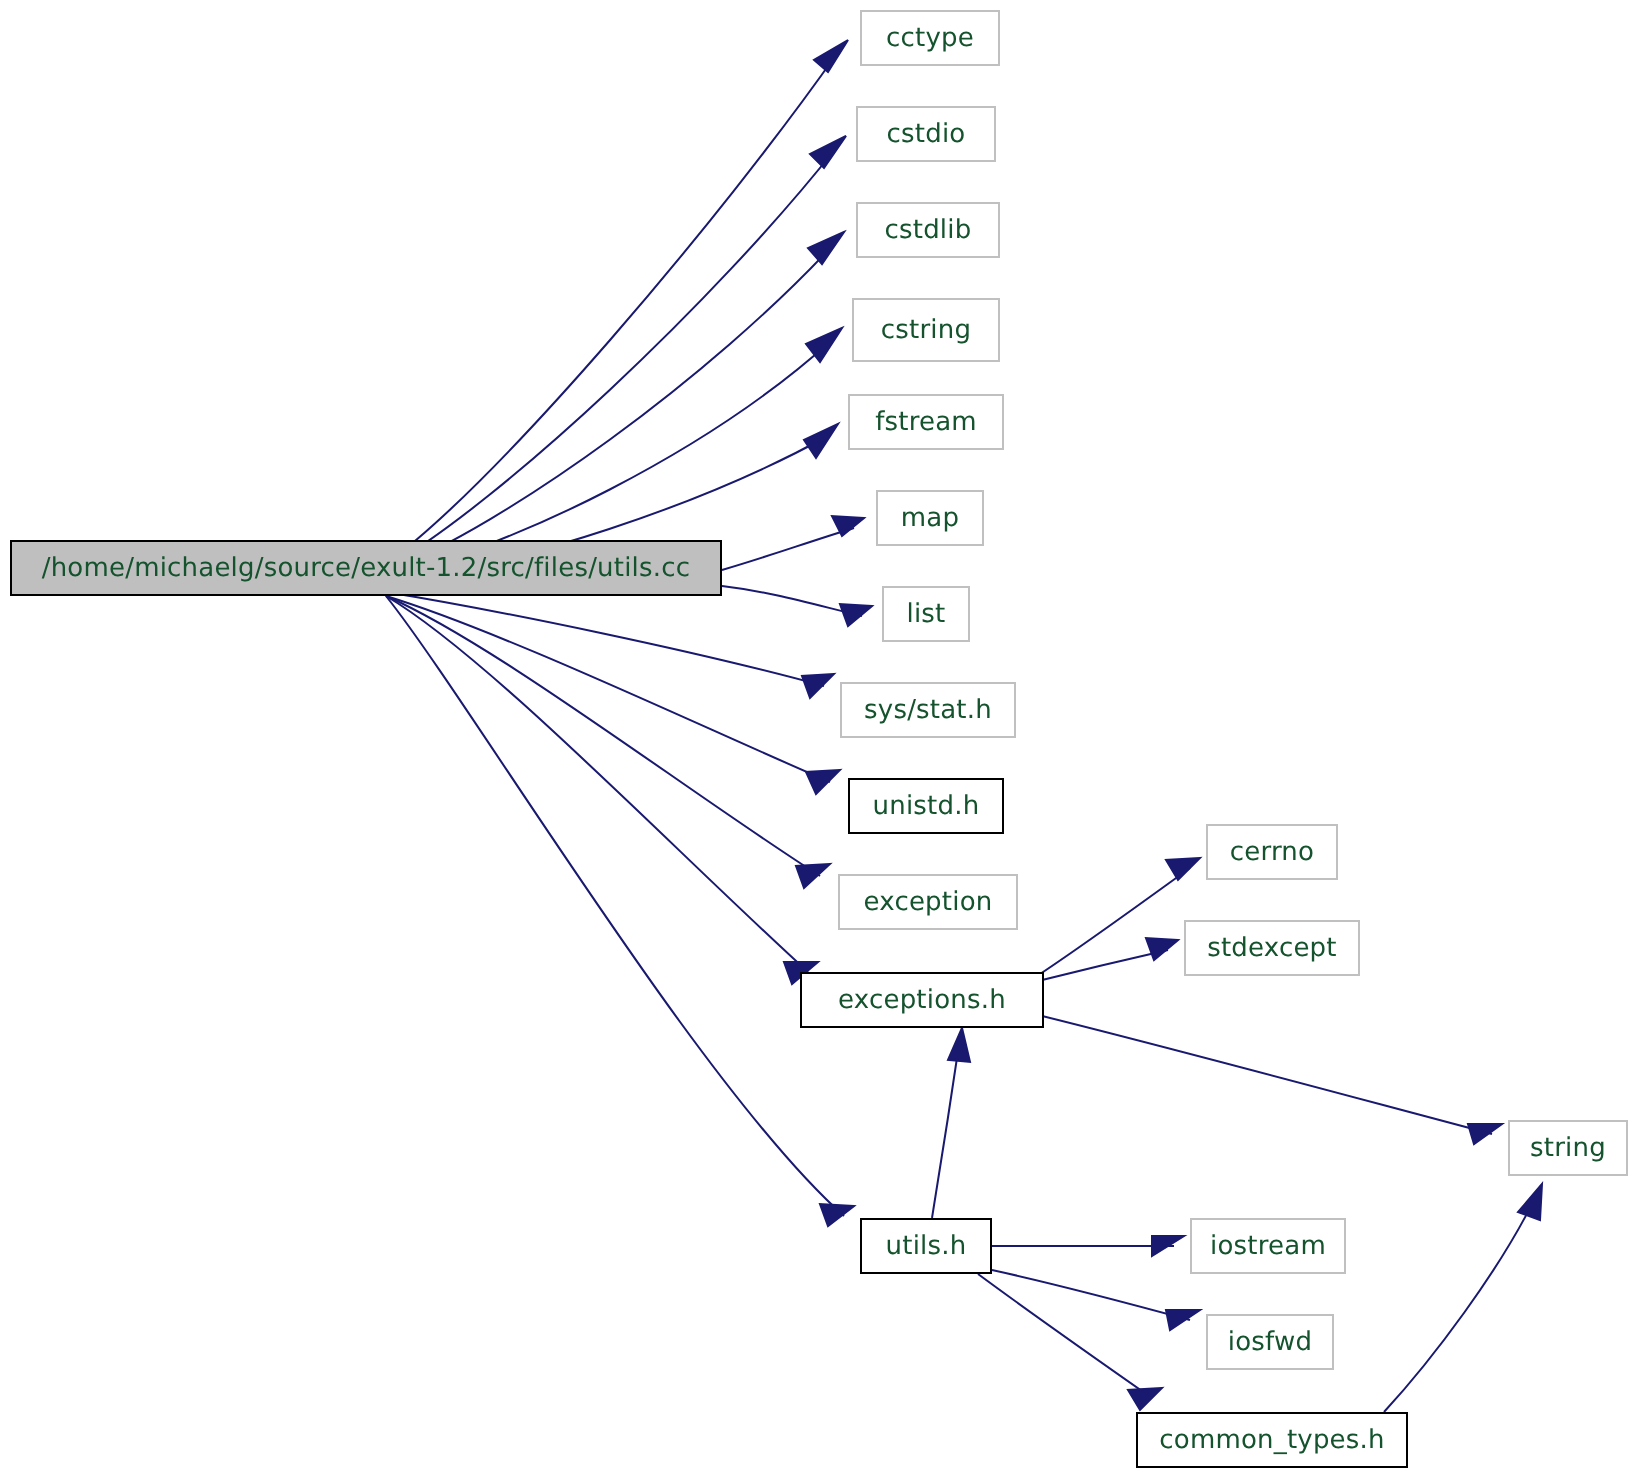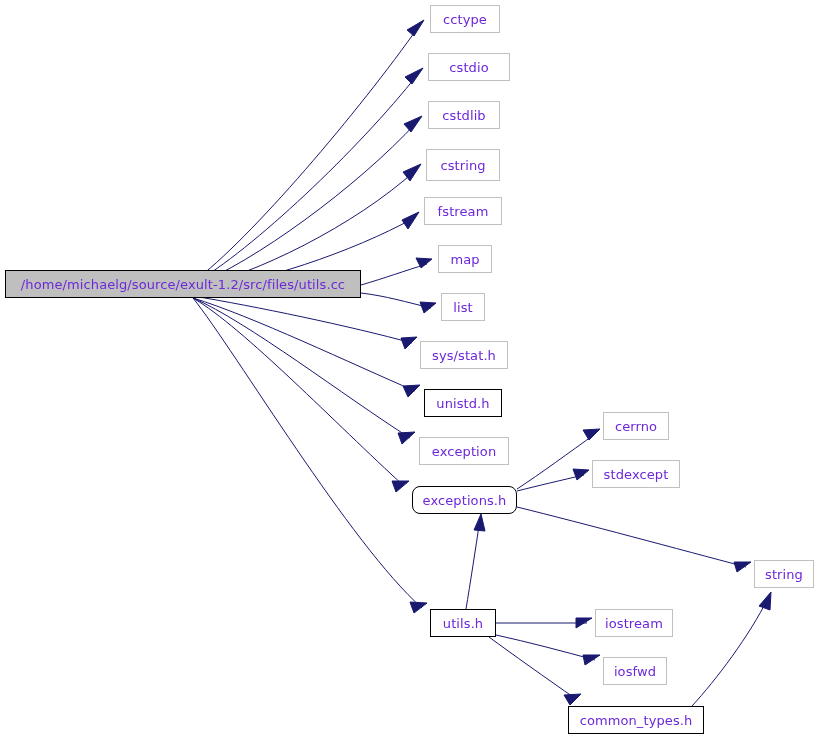--- a/index.html
+++ b/index.html
@@ -24,21 +24,21 @@
     pointer-events: none;
   }
   .node {
     position: absolute;
     box-sizing: border-box;
     display: flex;
     align-items: center;
     justify-content: center;
     white-space: nowrap;
     font-size: 13px;
-    color: #6d28d9;
+    color: #14532d;
     background: #ffffff;
     border: 1px solid #c0c0c0;
     line-height: 1;
     letter-spacing: 0.1px;
   }
   .node.local {
     border: 1px solid #000000;
   }
   .node.root {
     background: #bfbfbf;
@@ -90,21 +90,21 @@
       <polygon points="581,694 564,695 570,705" fill="#191970" stroke="#191970" stroke-width="1"></polygon>
       <path d="M692,706 C716,680 750,635 768,598" fill="none" stroke="#191970" stroke-width="1"></path>
       <polygon points="771,592 759,606 770,610" fill="#191970" stroke="#191970" stroke-width="1"></polygon>
     </svg>
 <div class="node root" style="left: 5px; top: 270px; width: 356px; height: 28px;">
       <span>/home/michaelg/source/exult-1.2/src/files/utils.cc</span>
     </div>
     <div class="node" style="left: 430px; top: 5px; width: 70px; height: 28px;">
       <span>cctype</span>
     </div>
-    <div class="node" style="left: 428px; top: 53px; width: 82px; height: 28px; justify-content: center;">
+    <div class="node" style="left: 428px; top: 53px; width: 70px; height: 28px; justify-content: center;">
       <span>cstdio</span>
     </div>
     <div class="node" style="left: 428px; top: 101px; width: 72px; height: 28px;">
       <span>cstdlib</span>
     </div>
     <div class="node" style="left: 426px; top: 149px; width: 74px; height: 32px;">
       <span>cstring</span>
     </div>
     <div class="node" style="left: 424px; top: 197px; width: 78px; height: 28px;">
       <span>fstream</span>
@@ -117,21 +117,21 @@
     </div>
     <div class="node" style="left: 420px; top: 341px; width: 88px; height: 28px;">
       <span>sys/stat.h</span>
     </div>
     <div class="node local" style="left: 424px; top: 389px; width: 78px; height: 28px;">
       <span>unistd.h</span>
     </div>
     <div class="node" style="left: 419px; top: 437px; width: 90px; height: 28px;">
       <span>exception</span>
     </div>
-    <div class="node local" style="left: 412px; top: 486px; width: 105px; height: 28px; border-radius: 8px;">
+    <div class="node local" style="left: 400px; top: 486px; width: 122px; height: 28px;">
       <span>exceptions.h</span>
     </div>
     <div class="node" style="left: 603px; top: 412px; width: 66px; height: 28px;">
       <span>cerrno</span>
     </div>
     <div class="node" style="left: 592px; top: 460px; width: 88px; height: 28px;">
       <span>stdexcept</span>
     </div>
     <div class="node" style="left: 754px; top: 560px; width: 60px; height: 28px;">
       <span>string</span>

